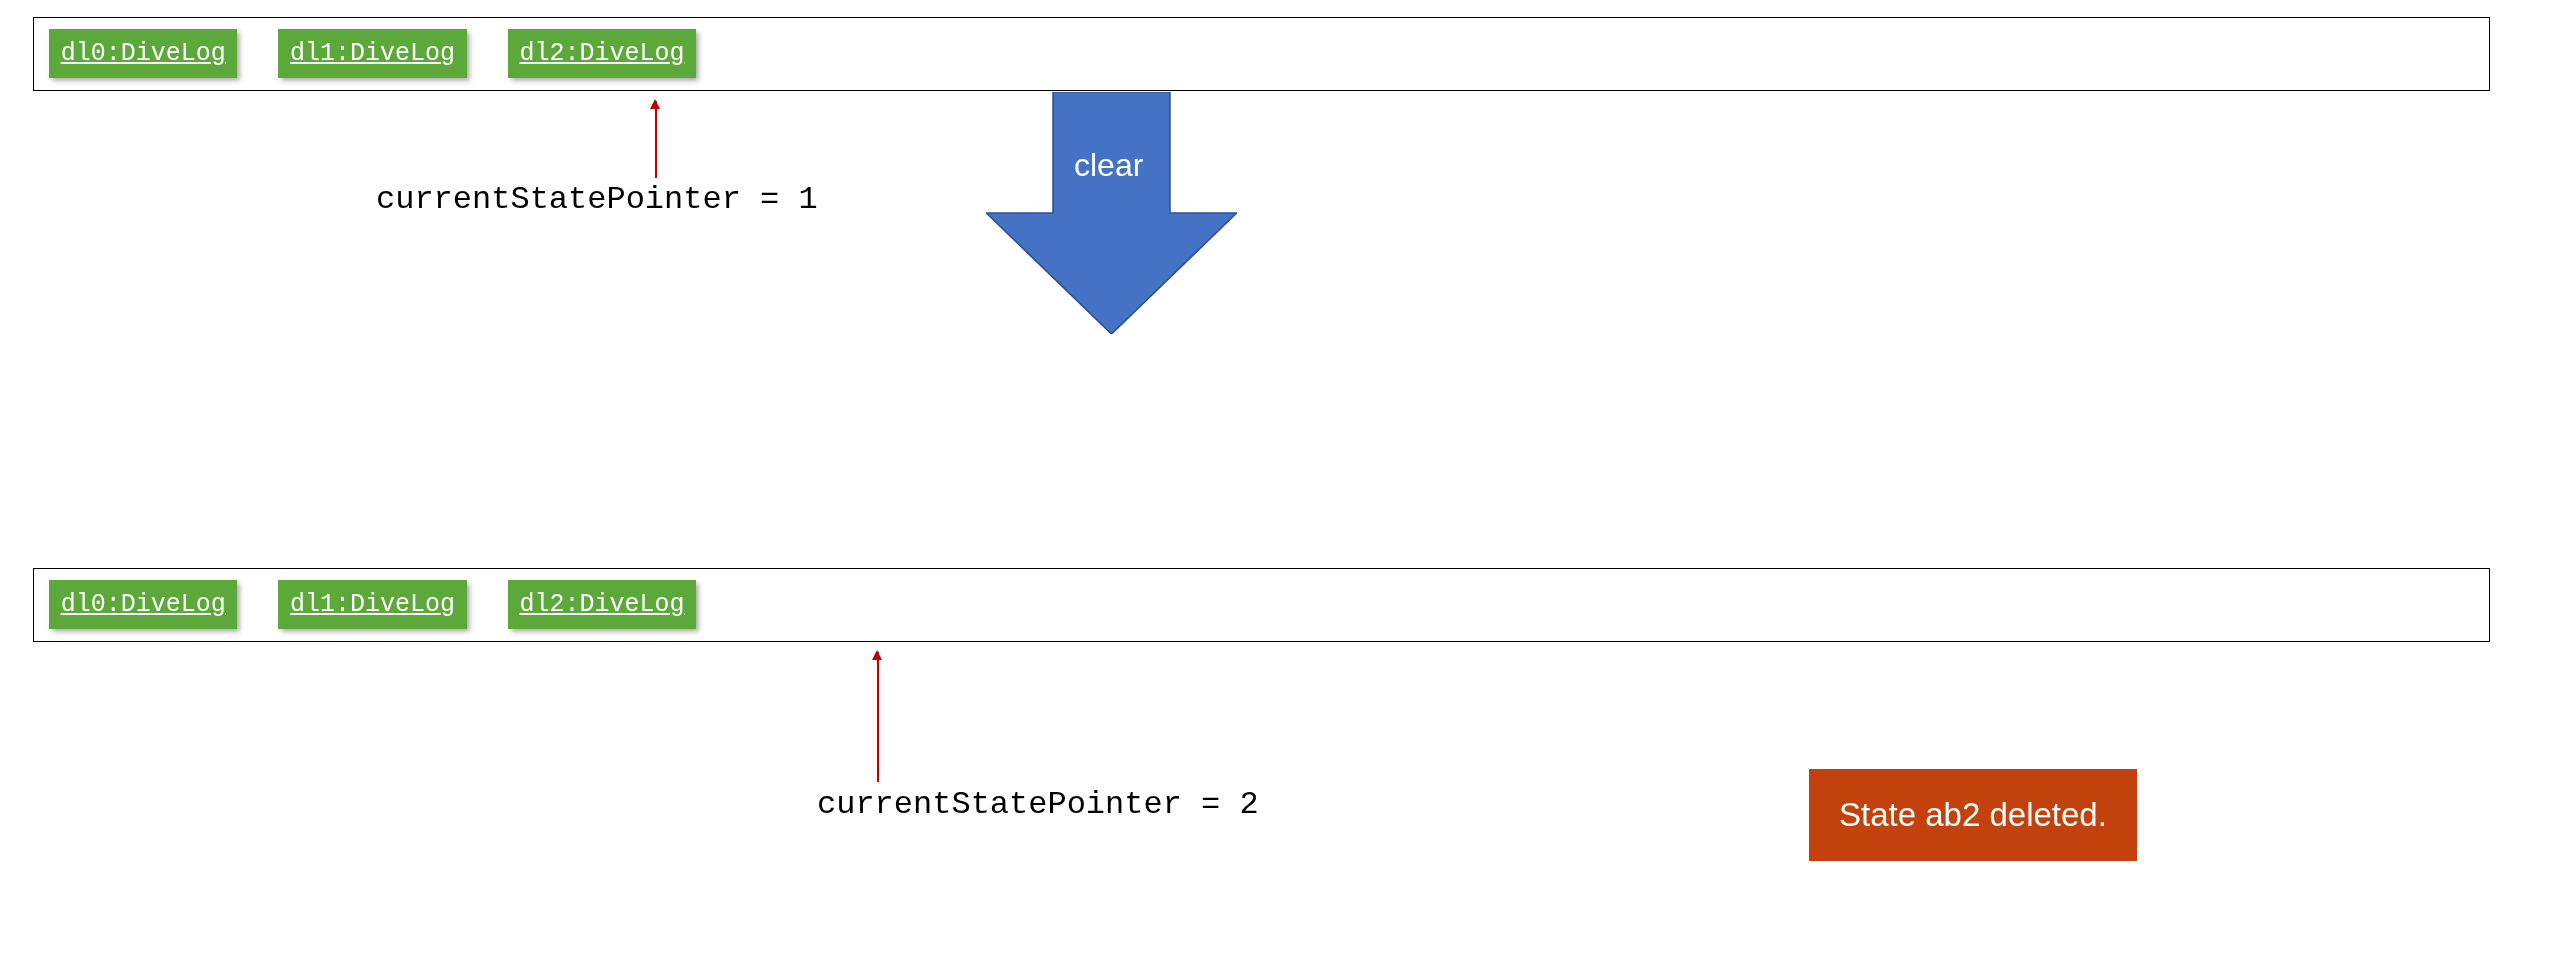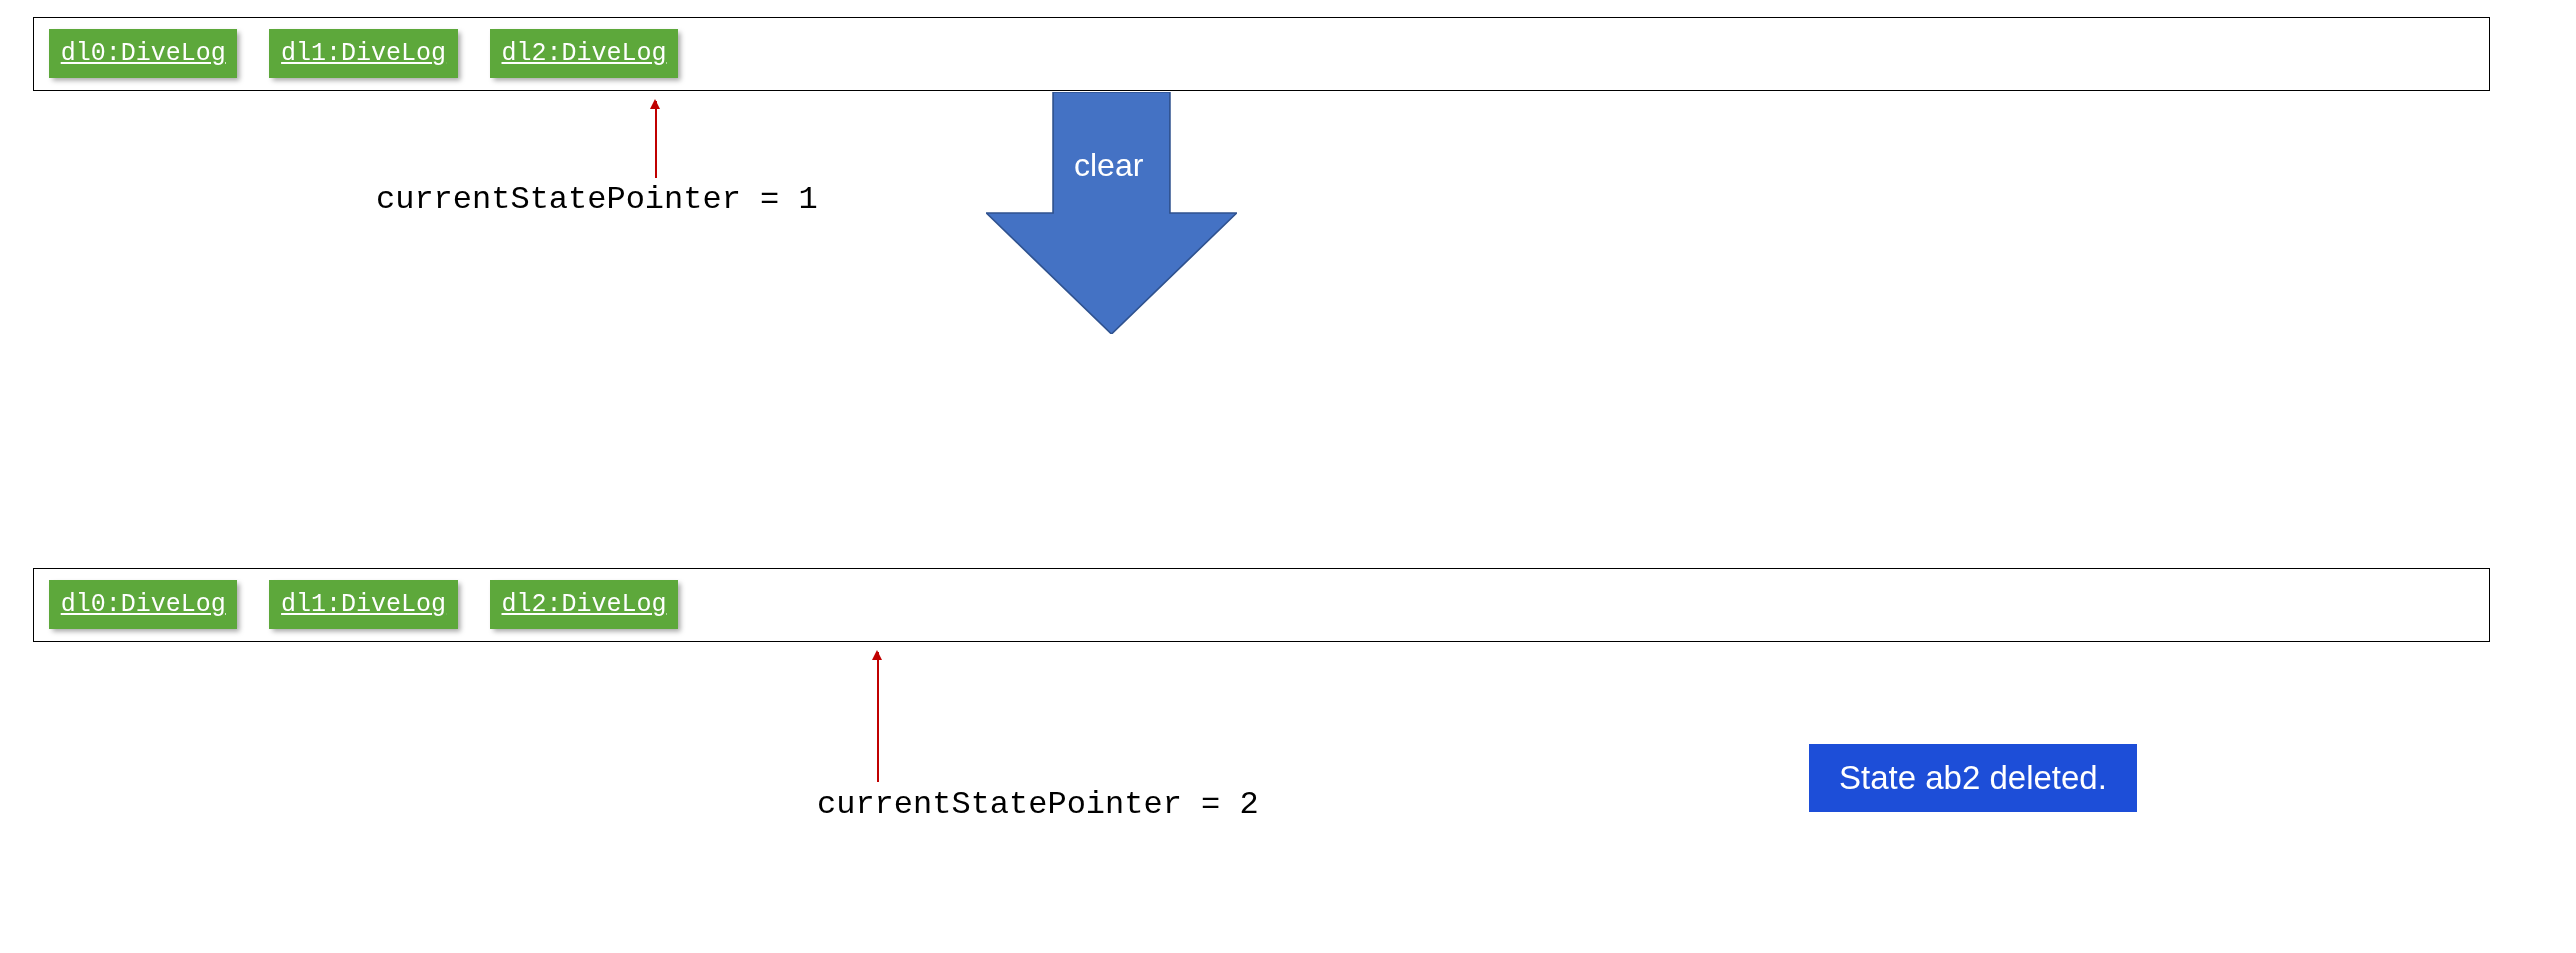--- a/index.html
+++ b/index.html
@@ -10,21 +10,21 @@
     background: #fff;
     position: relative;
     width: 2576px;
   }
   .canvas { position: relative; width: 2507px; height: 936px; }
   .state-list {
     position: absolute;
     border: 1.7px solid #000;
     background: #fff;
     display: flex;
-    gap: 32px;
+    gap: 41px;
     padding: 11.7px 15px;
     width: 2457px;
   }
   .state-box {
     background: #5DA83B;
     color: #fff;
     font-size: 25px;
     padding: 10px 11.7px;
     text-decoration: underline;
     box-shadow: 3.3px 3.3px 5px rgba(0,0,0,0.35);
@@ -54,26 +54,27 @@
   }
   .big-arrow { position: absolute; }
   .big-arrow-label {
     position: absolute;
     color: #fff;
     font-size: 32px;
     font-family: "Segoe UI", Arial, sans-serif;
   }
   .callout {
     position: absolute;
-    background: #1d4ed8;
+    background: #c2410c;
     color: #fff;
     font-size: 33px;
     font-family: "Segoe UI", Arial, sans-serif;
-    padding: 15px 30px;
+    padding: 27px 30px;
     white-space: nowrap;
+    margin-top: 25px;
   }
 </style>
 </head>
 <body>
 
 <div class="canvas">
 
   <div class="state-list" style="left:0; top:0;">
     <div class="state-box">dl0:DiveLog</div>
     <div class="state-box">dl1:DiveLog</div>

